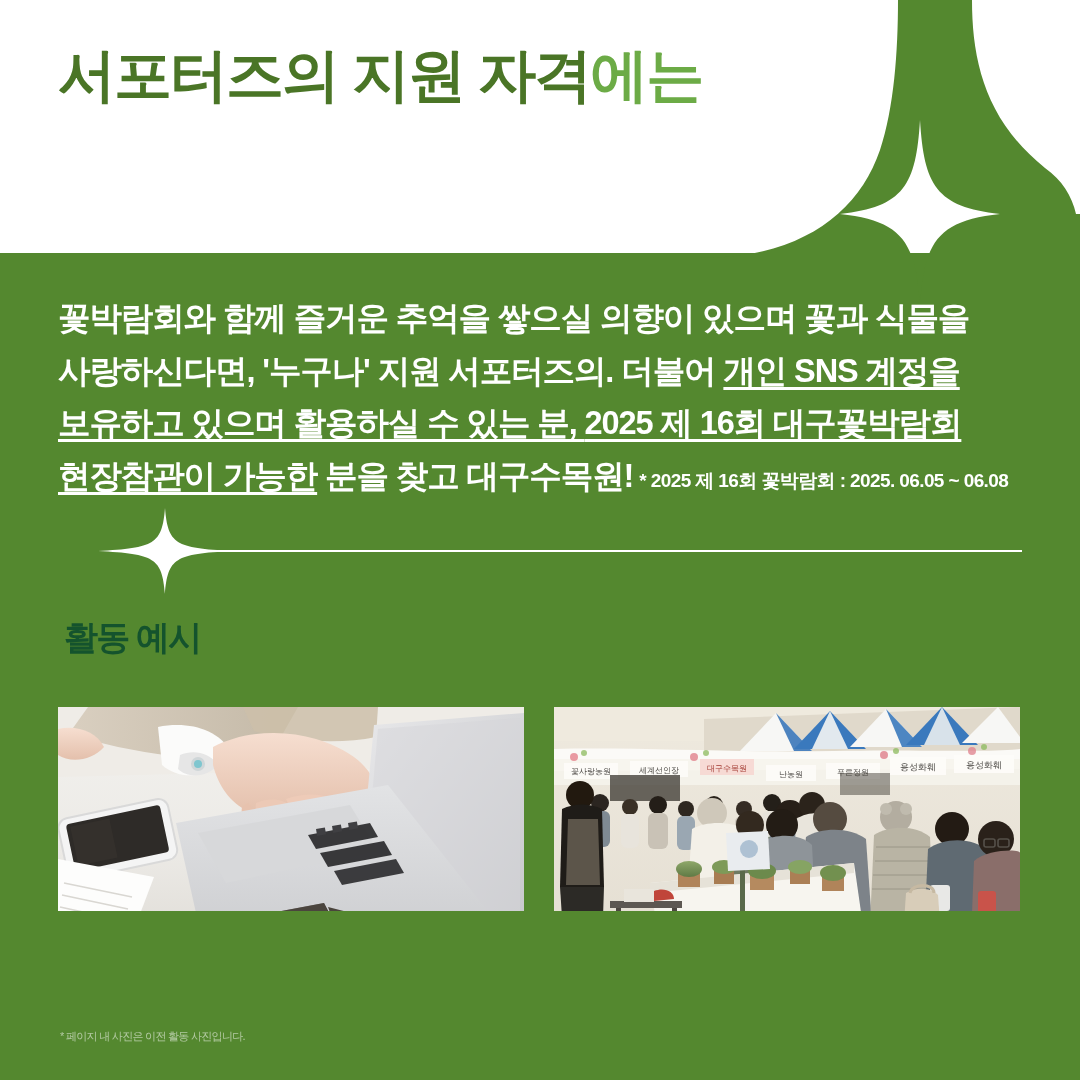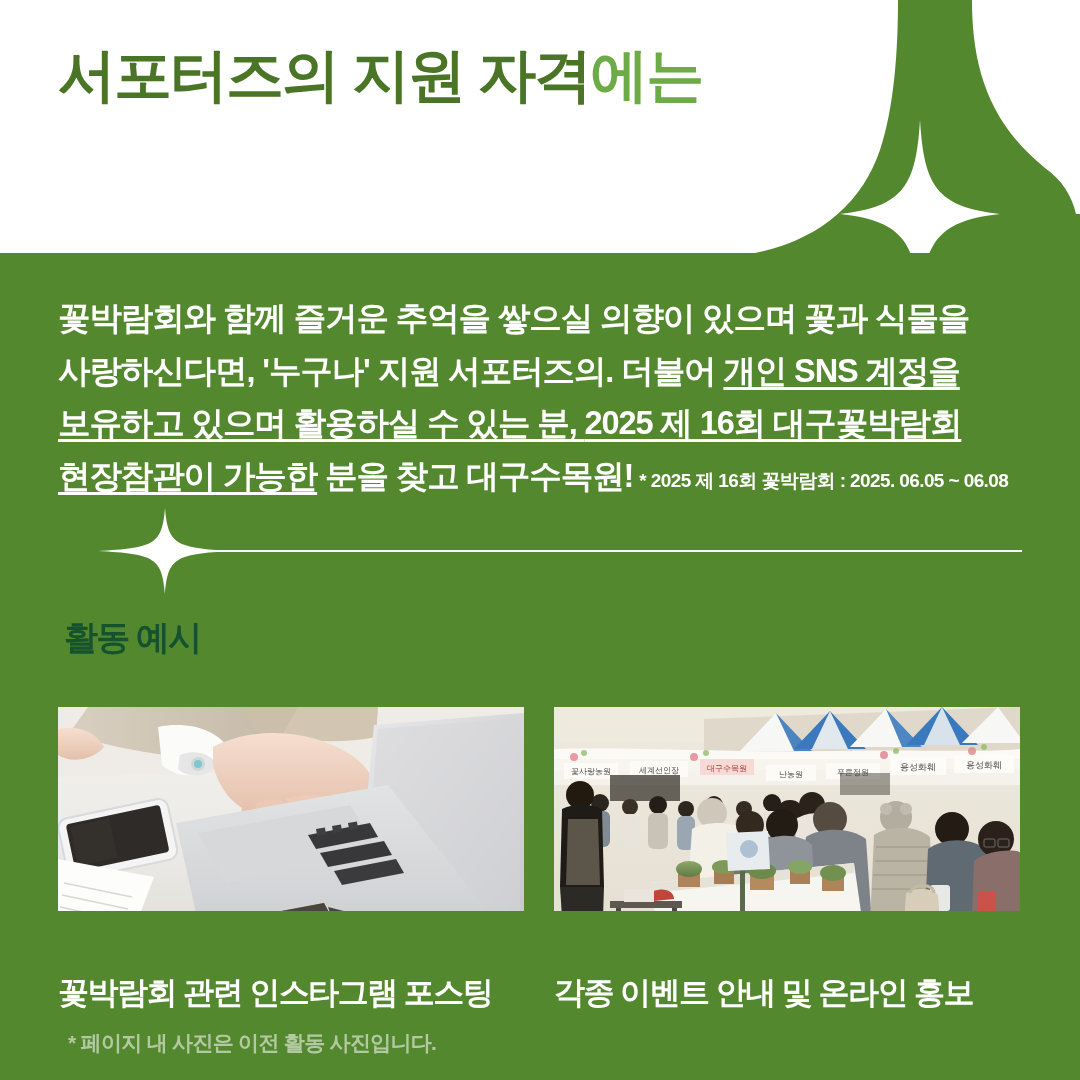--- a/index.html
+++ b/index.html
@@ -147,25 +147,25 @@
     font-size: 31px;
     font-weight: 900;
     letter-spacing: -1.5px;
     white-space: nowrap;
   }
   .caption-left  { left: 58px; }
   .caption-right { left: 554px; }
 
   .footnote {
     position: absolute;
-    left: 68px;
+    left: 60px;
     top: 1029px;
     color: rgba(255,255,255,0.55);
-    font-size: 21px;
-    font-weight: 700;
+    font-size: 11px;
+    font-weight: 400;
     letter-spacing: -0.7px;
   }
 </style>
 </head>
 <body>
 
 <div id="card">
 
   <div class="green-body"></div>
 
@@ -493,18 +493,16 @@
           <ellipse cx="258" cy="256" rx="12" ry="8" fill="#8c4b3a"></ellipse>
         </g>
 
         <rect x="10" y="238" width="44" height="22" fill="#b33c30"></rect>
         <rect x="16" y="242" width="8" height="14" fill="#8f2e25"></rect>
         <rect x="30" y="242" width="8" height="14" fill="#8f2e25"></rect>
       </svg>
     </div>
   </div>
 
-  <div class="caption caption-left">꽃박람회 관련 인스타그램 포스팅</div>
-  <div class="caption caption-right">각종 이벤트 안내 및 온라인 홍보</div>
 
   <div class="footnote">* 페이지 내 사진은 이전 활동 사진입니다.</div>
 
 </div>
 
 </body></html>

